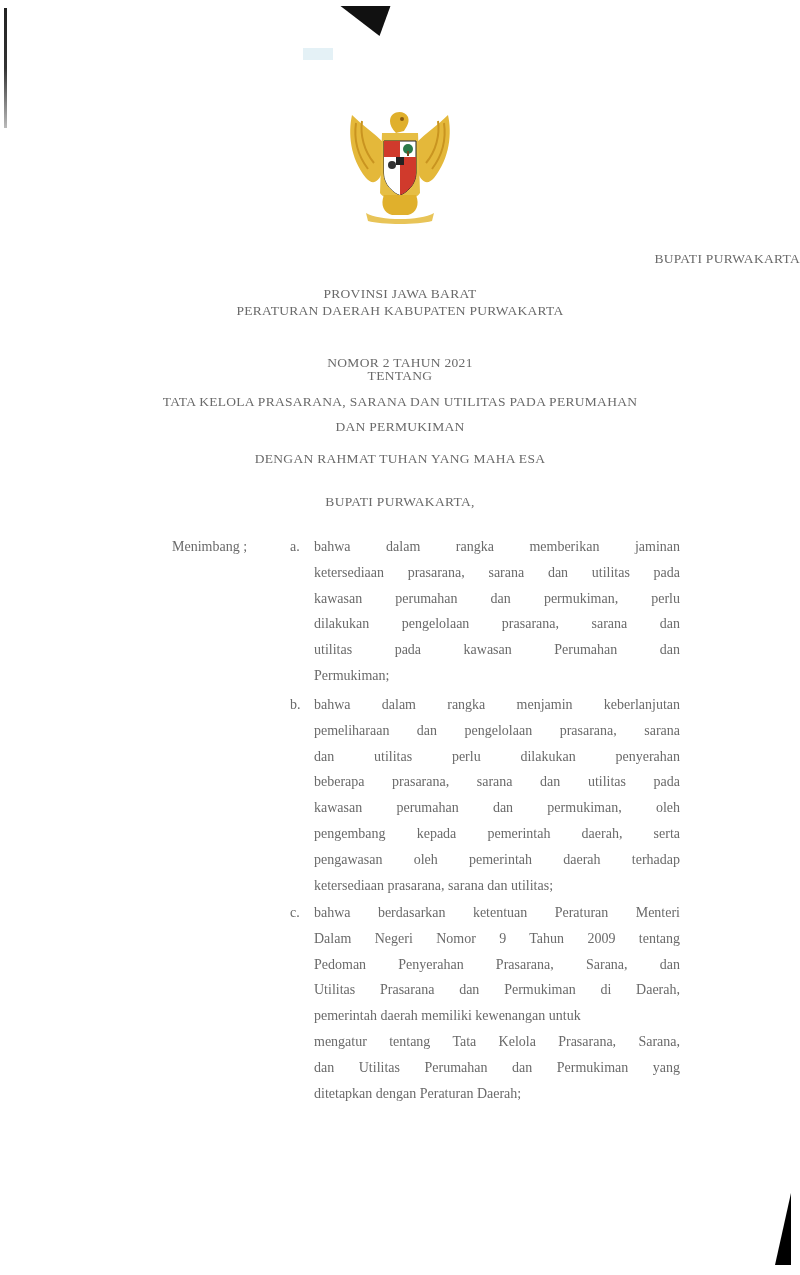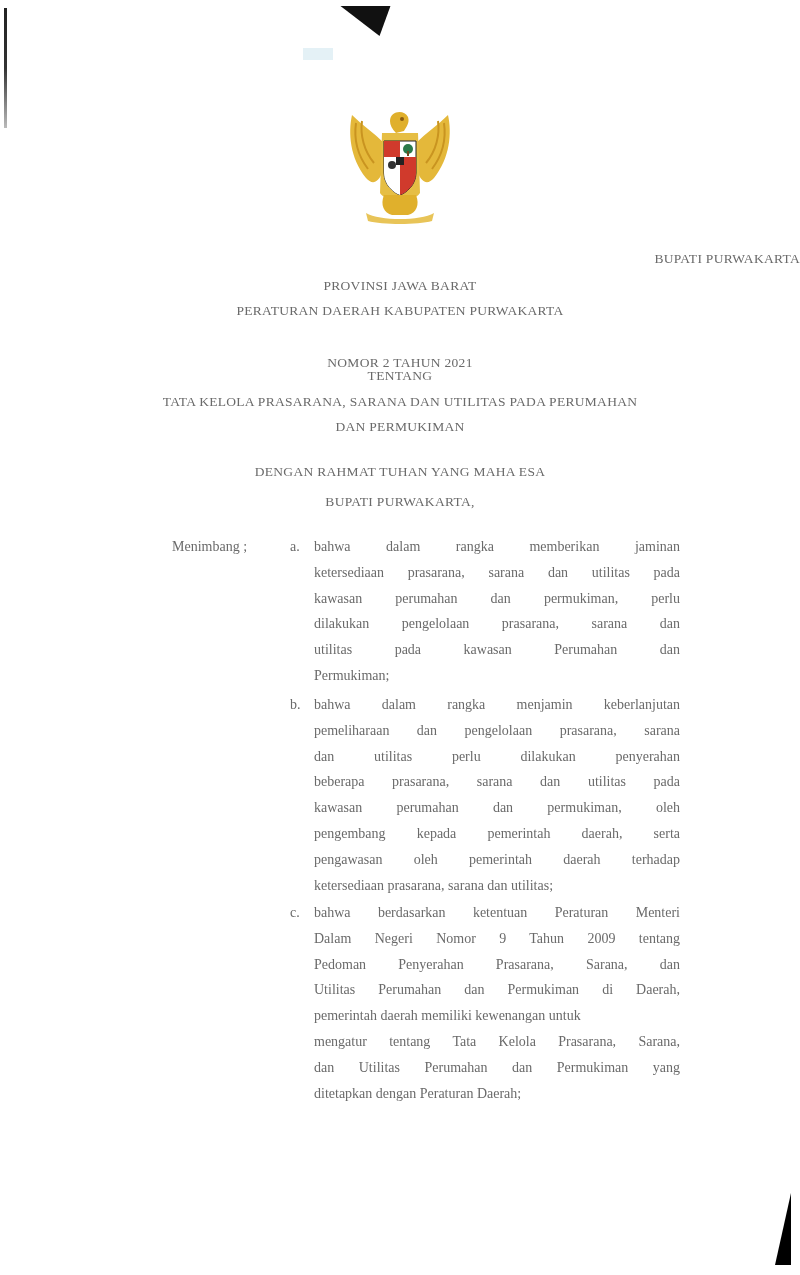--- a/index.html
+++ b/index.html
@@ -140,29 +140,29 @@
     <circle cx="48" cy="62" r="4" fill="#333"></circle>
     <rect x="52" y="54" width="8" height="8" fill="#222"></rect>
 
     <path d="M40 92 C36 102, 40 110, 48 112 L64 112 C72 110, 76 102, 72 92 Z" fill="#e0b02c"></path>
 
     <path d="M22 110 C36 118, 76 118, 90 110 L88 118 C74 122, 38 122, 24 118 Z" fill="#e8c458"></path>
   </svg>
 </div>
 
 <div class="center-line" style="top:251px;text-align:right;">BUPATI PURWAKARTA</div>
-<div class="center-line" style="top:278px;">PROVINSI JAWA BARAT</div>
+<div class="center-line" style="top:286px;">PROVINSI JAWA BARAT</div>
 
 <div class="center-line" style="top:303px;">PERATURAN DAERAH KABUPATEN PURWAKARTA</div>
 <div class="center-line" style="top:343px;margin-top:12px;">NOMOR 2 TAHUN 2021</div>
 <div class="center-line" style="top:368px;">TENTANG</div>
 <div class="center-line" style="top:394px;">TATA KELOLA PRASARANA, SARANA DAN UTILITAS PADA PERUMAHAN</div>
 <div class="center-line" style="top:419px;">DAN PERMUKIMAN</div>
 
-<div class="center-line" style="top:464px;">DENGAN RAHMAT TUHAN YANG MAHA ESA</div>
+<div class="center-line" style="top:451px;">DENGAN RAHMAT TUHAN YANG MAHA ESA</div>
 <div class="center-line" style="top:494px;">BUPATI PURWAKARTA,</div>
 
 <div class="label-menimbang">Menimbang ;</div>
 
 <div class="item-letter" style="top:539px;">a.</div>
 <div class="item-text" style="top:534px;">
   <span class="line">bahwa dalam rangka memberikan jaminan</span>
   <span class="line">ketersediaan prasarana, sarana dan utilitas pada</span>
   <span class="line">kawasan perumahan dan permukiman, perlu</span>
   <span class="line">dilakukan pengelolaan prasarana, sarana dan</span>
@@ -180,18 +180,18 @@
   <span class="line">pengembang kepada pemerintah daerah, serta</span>
   <span class="line">pengawasan oleh pemerintah daerah terhadap</span>
   <span class="line last">ketersediaan prasarana, sarana dan utilitas;</span>
 </div>
 
 <div class="item-letter" style="top:905px;">c.</div>
 <div class="item-text" style="top:900px;">
   <span class="line">bahwa berdasarkan ketentuan Peraturan Menteri</span>
   <span class="line">Dalam Negeri Nomor 9 Tahun 2009 tentang</span>
   <span class="line">Pedoman Penyerahan Prasarana, Sarana, dan</span>
-  <span class="line">Utilitas Perumahan dan Permukiman di Daerah,</span>
+  <span class="line">Utilitas Prasarana dan Permukiman di Daerah,</span>
   <span class="line last">pemerintah daerah memiliki kewenangan untuk</span>
   <span class="line">mengatur tentang Tata Kelola Prasarana, Sarana,</span>
   <span class="line">dan Utilitas Perumahan dan Permukiman yang</span>
   <span class="line last">ditetapkan dengan Peraturan Daerah;</span>
 </div>
 
 </body></html>

